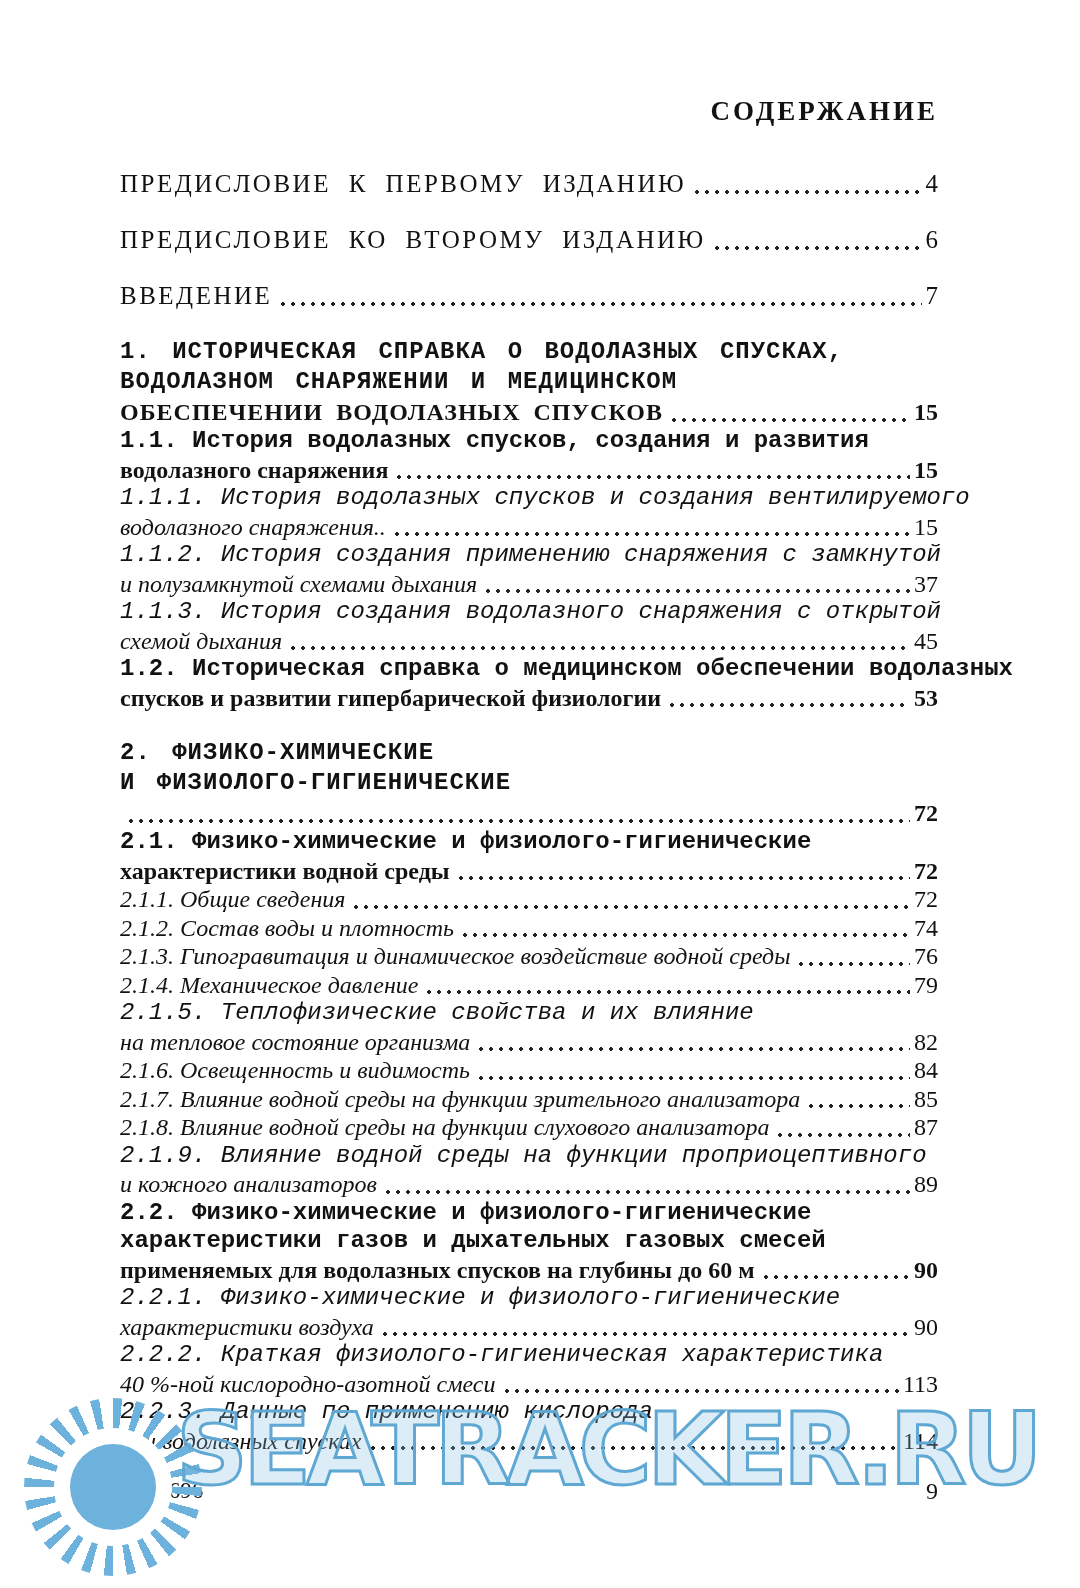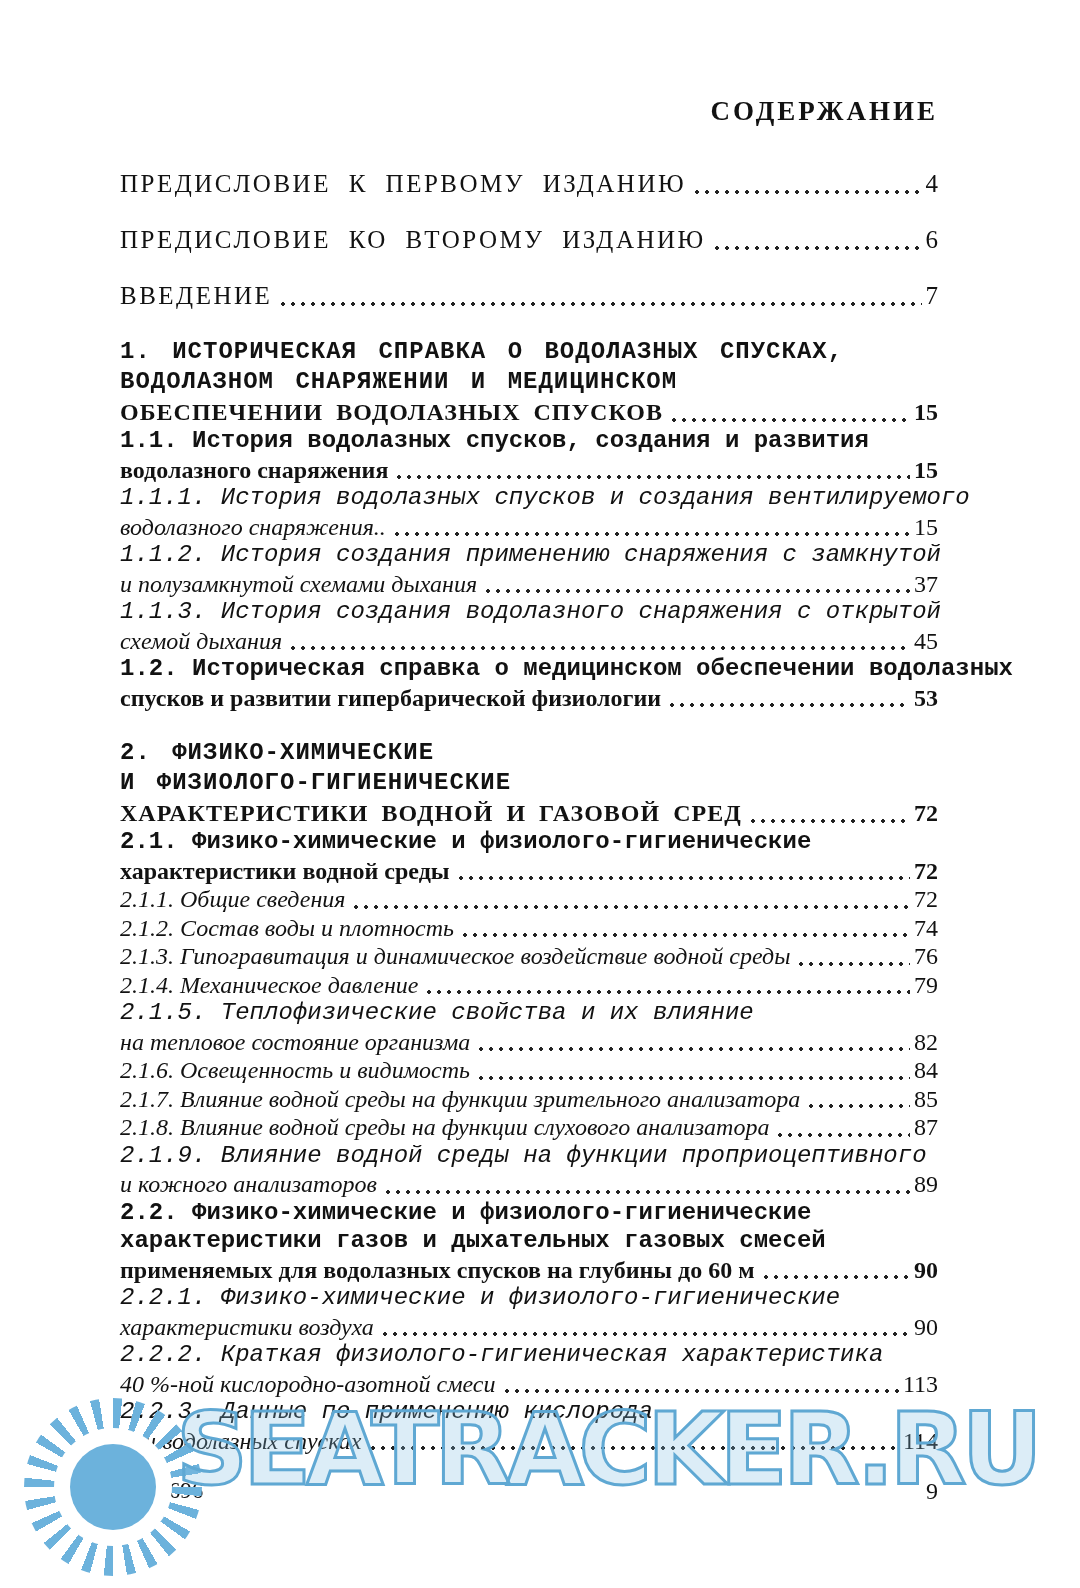--- a/index.html
+++ b/index.html
@@ -138,21 +138,20 @@
         <div class="lastline">
           <span class="txt">спусков и развитии гипербарической физиологии</span>
           <span class="leader"></span>
           <span class="pagenum">53</span>
         </div>
       </div>
       <div class="entry style-boldcaps gap">
         <div class="line">2. ФИЗИКО-ХИМИЧЕСКИЕ</div>
         <div class="line">И ФИЗИОЛОГО-ГИГИЕНИЧЕСКИЕ</div>
         <div class="lastline">
-          <span class="txt">ХАРАКТЕРИСТИКИ ВОДНОЙ И ГАЗОВОЙ СРЕД</span>
           <span class="leader"></span>
           <span class="pagenum">72</span>
         </div>
       </div>
       <div class="entry style-bold">
         <div class="line">2.1. Физико-химические и физиолого-гигиенические</div>
         <div class="lastline">
           <span class="txt">характеристики водной среды</span>
           <span class="leader"></span>
           <span class="pagenum">72</span>

